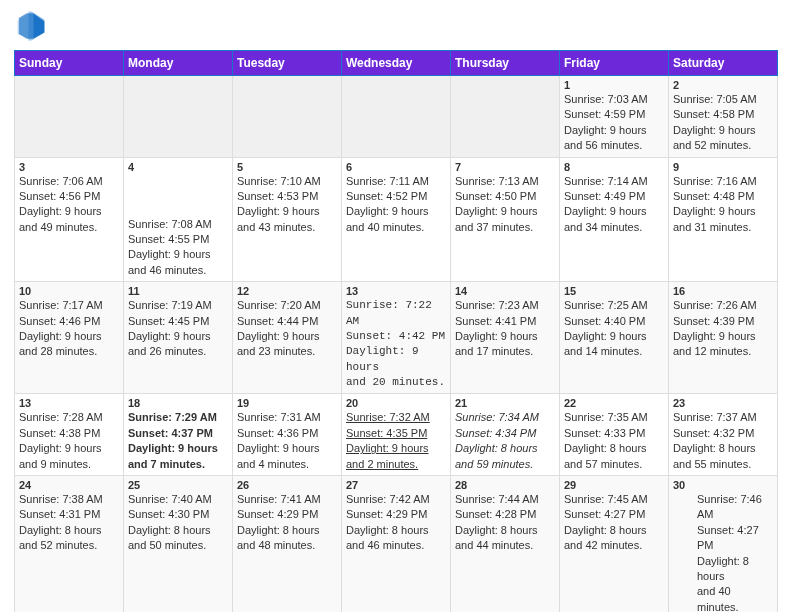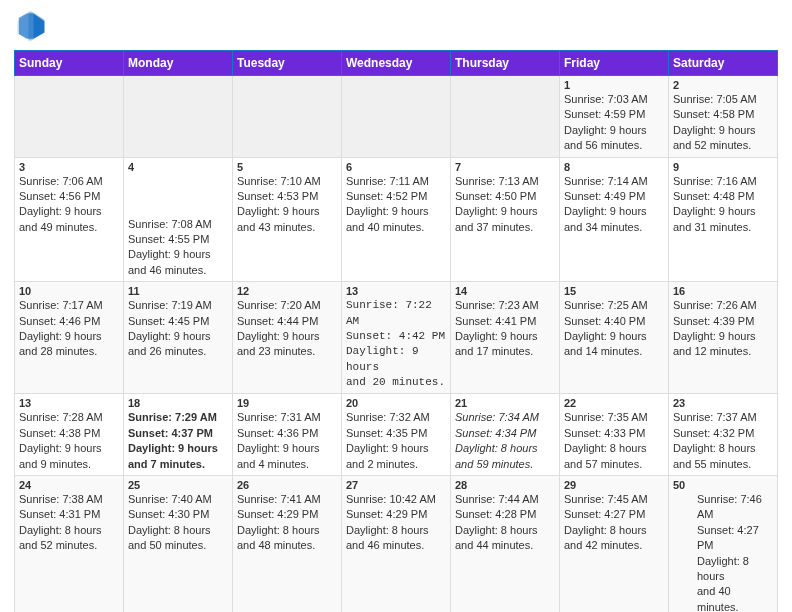--- a/index.html
+++ b/index.html
@@ -275,21 +275,21 @@
           </td>
           <td>
             <span class="day-number">19</span>
             <div class="day-info" style="white-space: pre-line;">Sunrise: 7:31 AM
 Sunset: 4:36 PM
 Daylight: 9 hours
 and 4 minutes.</div>
           </td>
           <td>
             <span class="day-number">20</span>
-            <div class="day-info" style="white-space: pre-line;">Sunrise: 7:32 AM
+            <div class="day-info" style="white-space: pre-line; text-decoration: underline;">Sunrise: 7:32 AM
 Sunset: 4:35 PM
 Daylight: 9 hours
 and 2 minutes.</div>
           </td>
           <td>
             <span class="day-number">21</span>
             <div class="day-info" style="white-space: pre-line; font-style: italic;">Sunrise: 7:34 AM
 Sunset: 4:34 PM
 Daylight: 8 hours
 and 59 minutes.</div>
@@ -326,41 +326,41 @@
           </td>
           <td>
             <span class="day-number">26</span>
             <div class="day-info" style="white-space: pre-line;">Sunrise: 7:41 AM
 Sunset: 4:29 PM
 Daylight: 8 hours
 and 48 minutes.</div>
           </td>
           <td>
             <span class="day-number">27</span>
-            <div class="day-info" style="white-space: pre-line;">Sunrise: 10:42 AM
+            <div class="day-info" style="white-space: pre-line;">Sunrise: 7:42 AM
 Sunset: 4:29 PM
 Daylight: 8 hours
 and 46 minutes.</div>
           </td>
           <td>
             <span class="day-number">28</span>
             <div class="day-info" style="white-space: pre-line;">Sunrise: 7:44 AM
 Sunset: 4:28 PM
 Daylight: 8 hours
 and 44 minutes.</div>
           </td>
           <td>
             <span class="day-number">29</span>
             <div class="day-info" style="white-space: pre-line;">Sunrise: 7:45 AM
 Sunset: 4:27 PM
 Daylight: 8 hours
 and 42 minutes.</div>
           </td>
           <td>
-            <span class="day-number">50</span>
+            <span class="day-number">30</span>
             <div class="day-info" style="white-space: pre-line; margin-left: 24px;">Sunrise: 7:46 AM
 Sunset: 4:27 PM
 Daylight: 8 hours
 and 40 minutes.</div>
           </td>
         </tr>
       </tbody>
   </table>
 </div>
 

